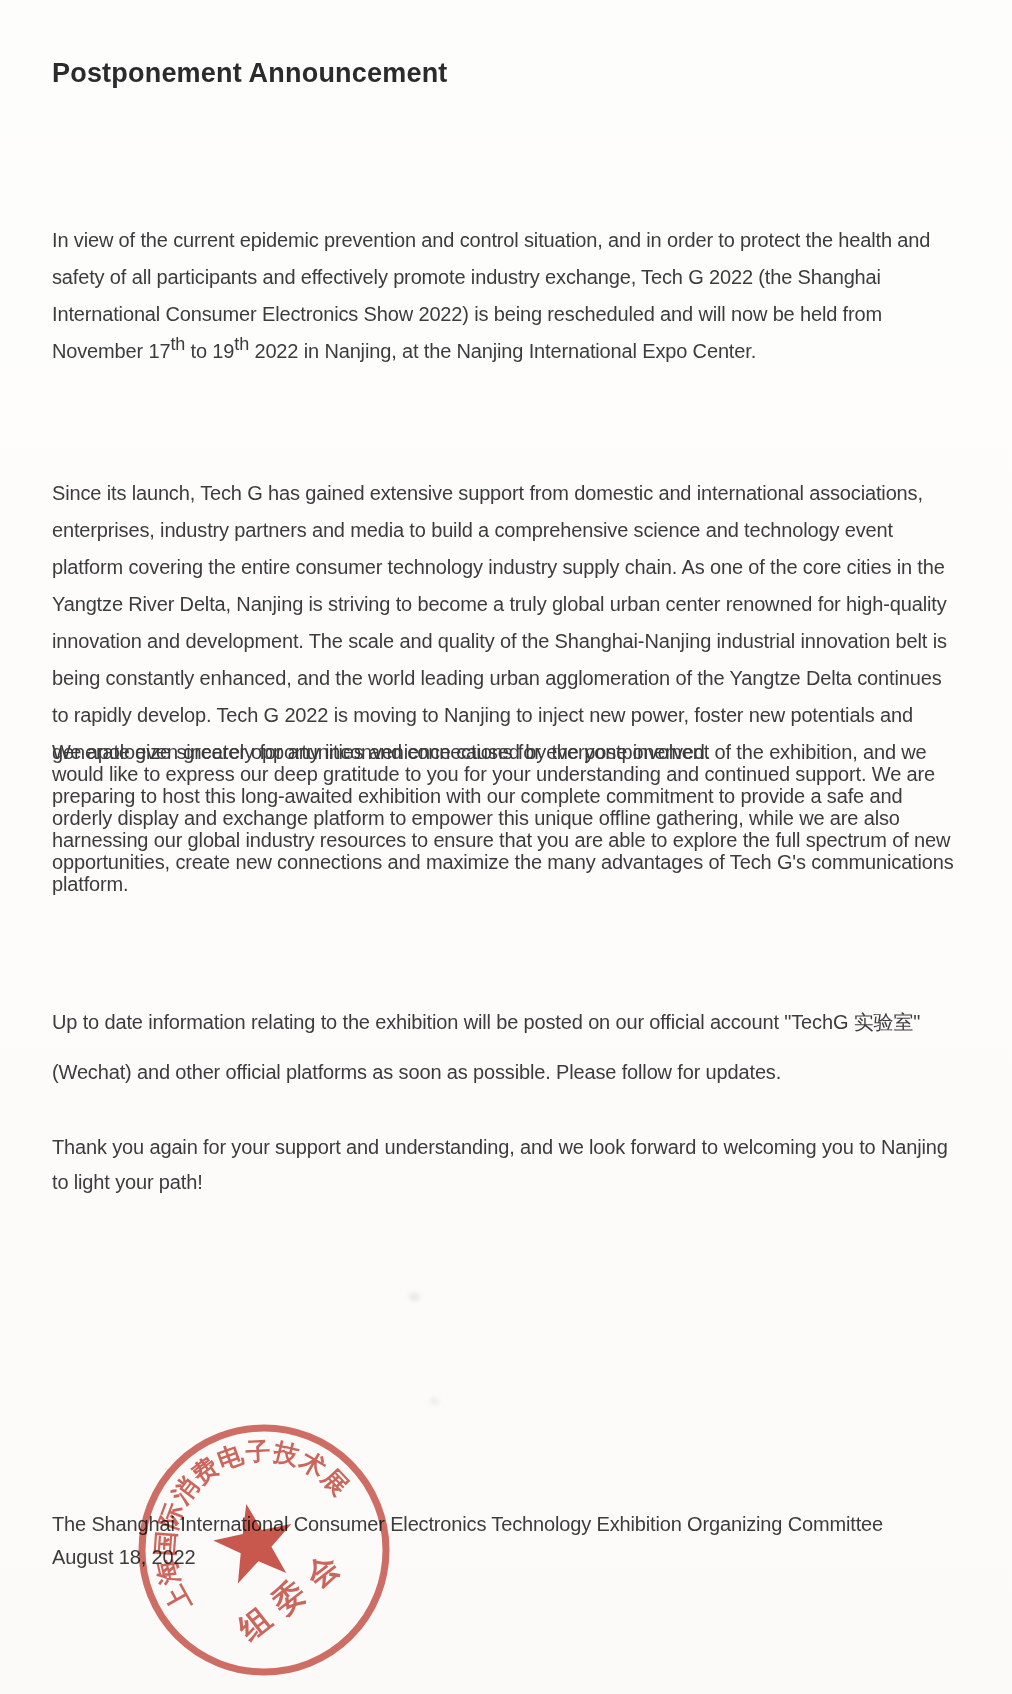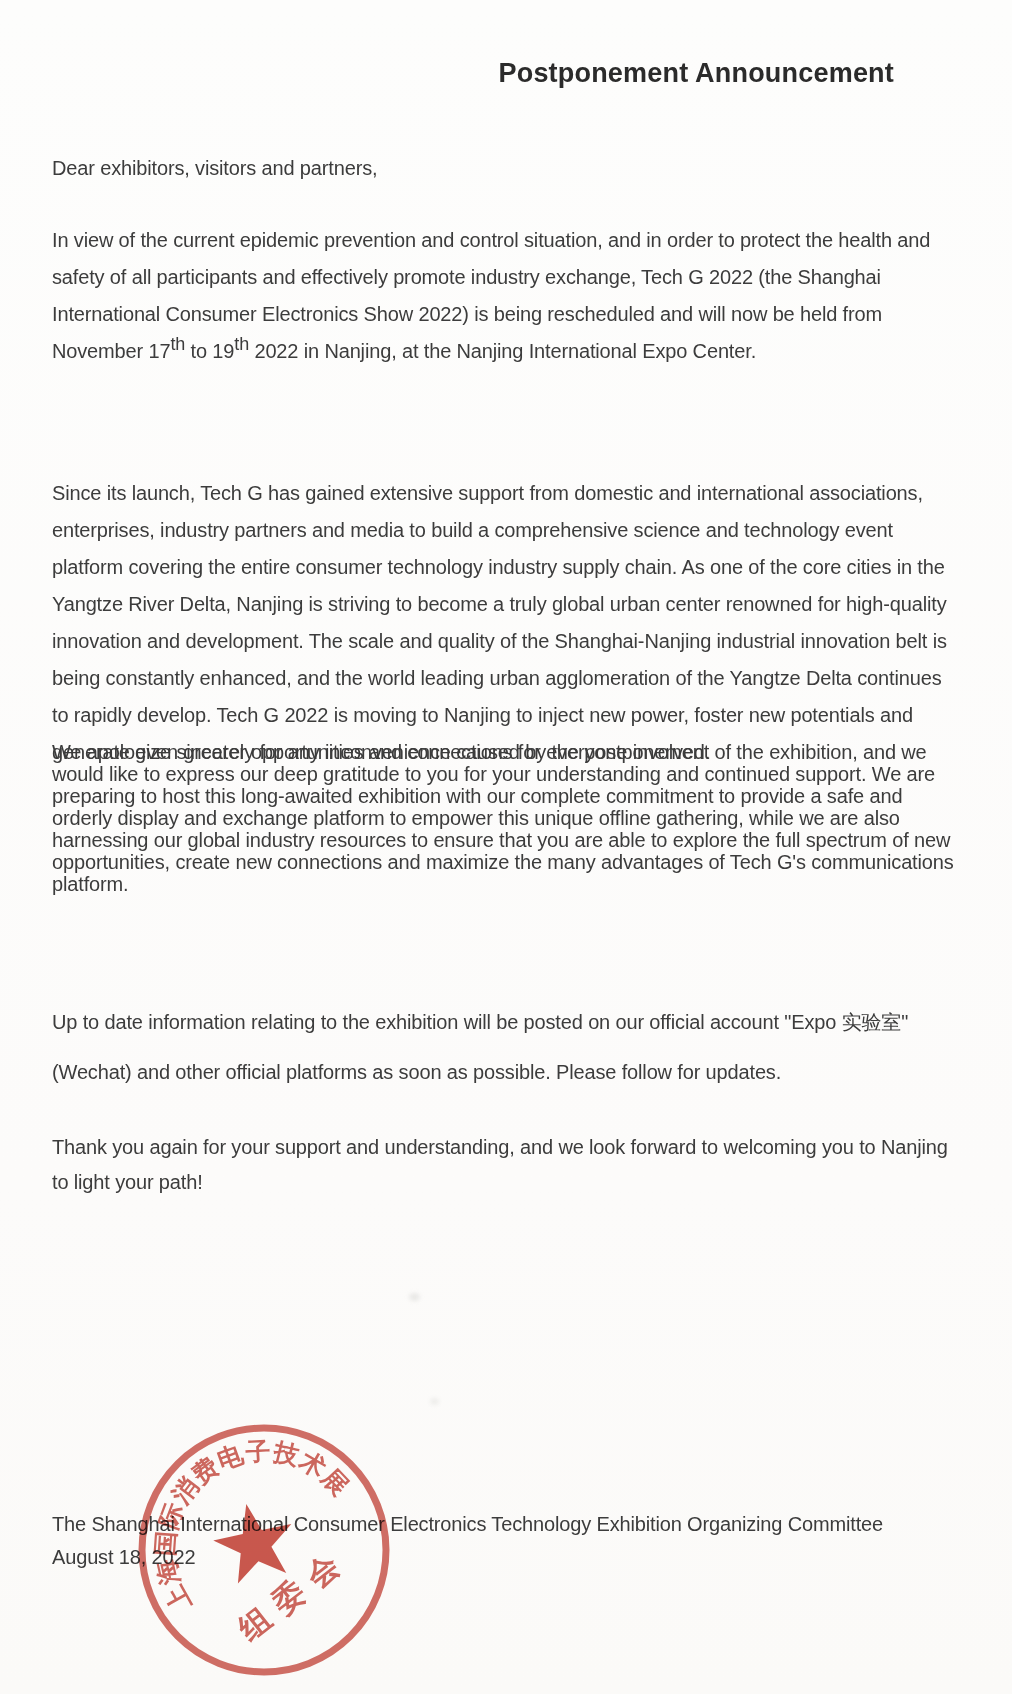--- a/index.html
+++ b/index.html
@@ -8,21 +8,21 @@
     width:1012px;height:1694px;
     margin:0 auto;
     background:linear-gradient(180deg,#fdfdfc 0%,#fcfbfa 70%,#fbfaf8 100%);
     overflow:hidden;
     font-family:"Liberation Sans","DejaVu Sans",sans-serif;
     color:#3c3c3c;
   }
   .abs{position:absolute;margin:0;}
   .title{
     top:58px;left:52px;right:118px;
-    text-align:right;
+    text-align:left;
     font-size:27px;font-weight:700;color:#2b2b2b;
     letter-spacing:.2px;
   }
   .bodytext{
     left:52px;width:908px;
     font-size:20px;
     letter-spacing:-0.15px;
     color:#3c3c3c;
   }
   .salutation{top:155px;line-height:26px;}
@@ -46,29 +46,28 @@
   .dot1{left:409px;top:1293px;width:11px;height:8px;opacity:.55;}
   .dot2{left:430px;top:1398px;width:9px;height:7px;opacity:.4;}
 </style>
 </head>
 <body>
 
 <div class="page">
 
   <h1 class="abs title">Postponement Announcement</h1>
 
-  <p class="abs bodytext salutation">Dear exhibitors, visitors and partners,</p>
 
   <p class="abs bodytext p1"><span>In view of the current epidemic prevention and control situation, and in order to protect the health and safety of all participants and effectively promote industry exchange, Tech G 2022 (the Shanghai International Consumer Electronics Show 2022) is being rescheduled and will now be held from November 17</span><sup>th</sup><span> to 19</span><sup>th</sup><span> 2022 in Nanjing, at the Nanjing International Expo Center.</span></p>
 
   <p class="abs bodytext p2">Since its launch, Tech G has gained extensive support from domestic and international associations, enterprises, industry partners and media to build a comprehensive science and technology event platform covering the entire consumer technology industry supply chain. As one of the core cities in the Yangtze River Delta, Nanjing is striving to become a truly global urban center renowned for high-quality innovation and development. The scale and quality of the Shanghai-Nanjing industrial innovation belt is being constantly enhanced, and the world leading urban agglomeration of the Yangtze Delta continues to rapidly develop. Tech G 2022 is moving to Nanjing to inject new power, foster new potentials and generate even greater opportunities and connections for everyone involved.</p>
 
   <p class="abs bodytext p3">We apologize sincerely for any inconvenience caused by the postponement of the exhibition, and we would like to express our deep gratitude to you for your understanding and continued support. We are preparing to host this long-awaited exhibition with our complete commitment to provide a safe and orderly display and exchange platform to empower this unique offline gathering, while we are also harnessing our global industry resources to ensure that you are able to explore the full spectrum of new opportunities, create new connections and maximize the many advantages of Tech G's communications platform.</p>
 
-  <p class="abs bodytext p4">Up to date information relating to the exhibition will be posted on our official account "Expo 实验室" (Wechat) and other official platforms as soon as possible. Please follow for updates.</p>
+  <p class="abs bodytext p4">Up to date information relating to the exhibition will be posted on our official account "TechG 实验室" (Wechat) and other official platforms as soon as possible. Please follow for updates.</p>
 
   <p class="abs bodytext p5">Thank you again for your support and understanding, and we look forward to welcoming you to Nanjing to light your path!</p>
 
   <div class="abs bodytext signature">
     <p>The Shanghai International Consumer Electronics Technology Exhibition Organizing Committee</p>
     <p>August 18, 2022</p>
   </div>
 
   <svg class="stamp" width="262" height="262" viewBox="0 0 262 262" aria-hidden="true">
     <circle cx="131" cy="131" r="122" fill="none" stroke-width="7" opacity="0.78" stroke="#c5473c"></circle>

